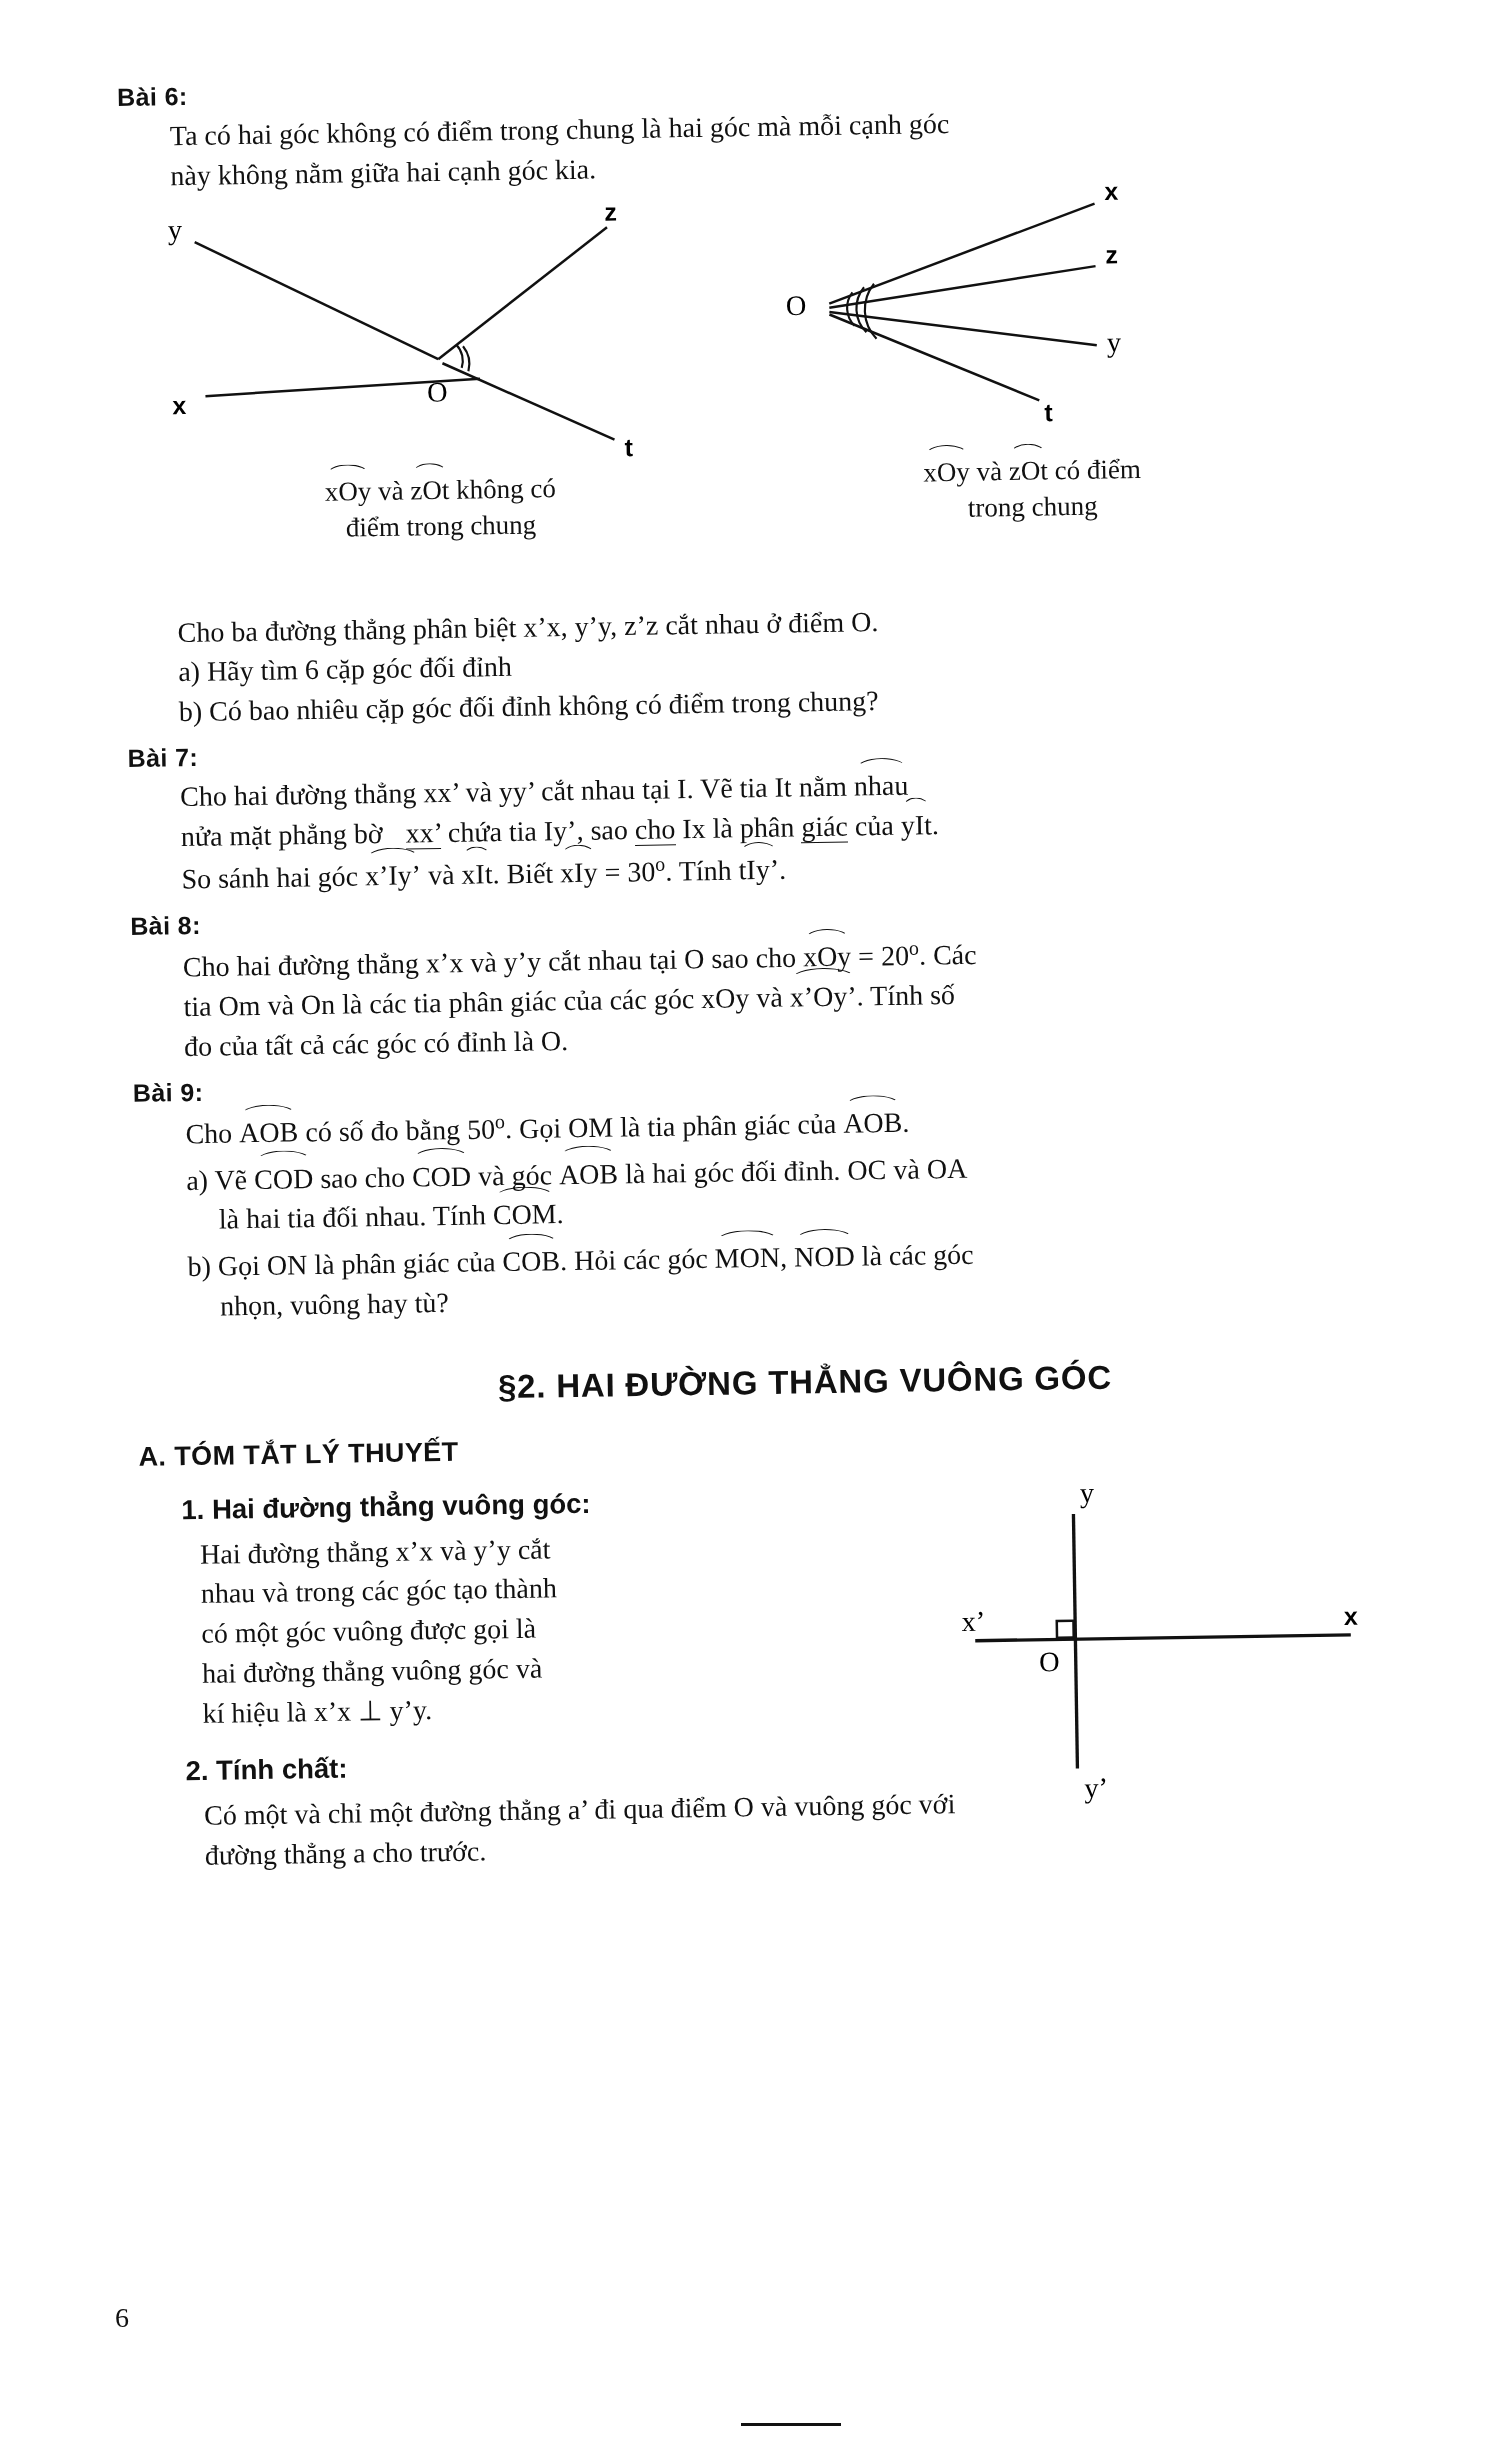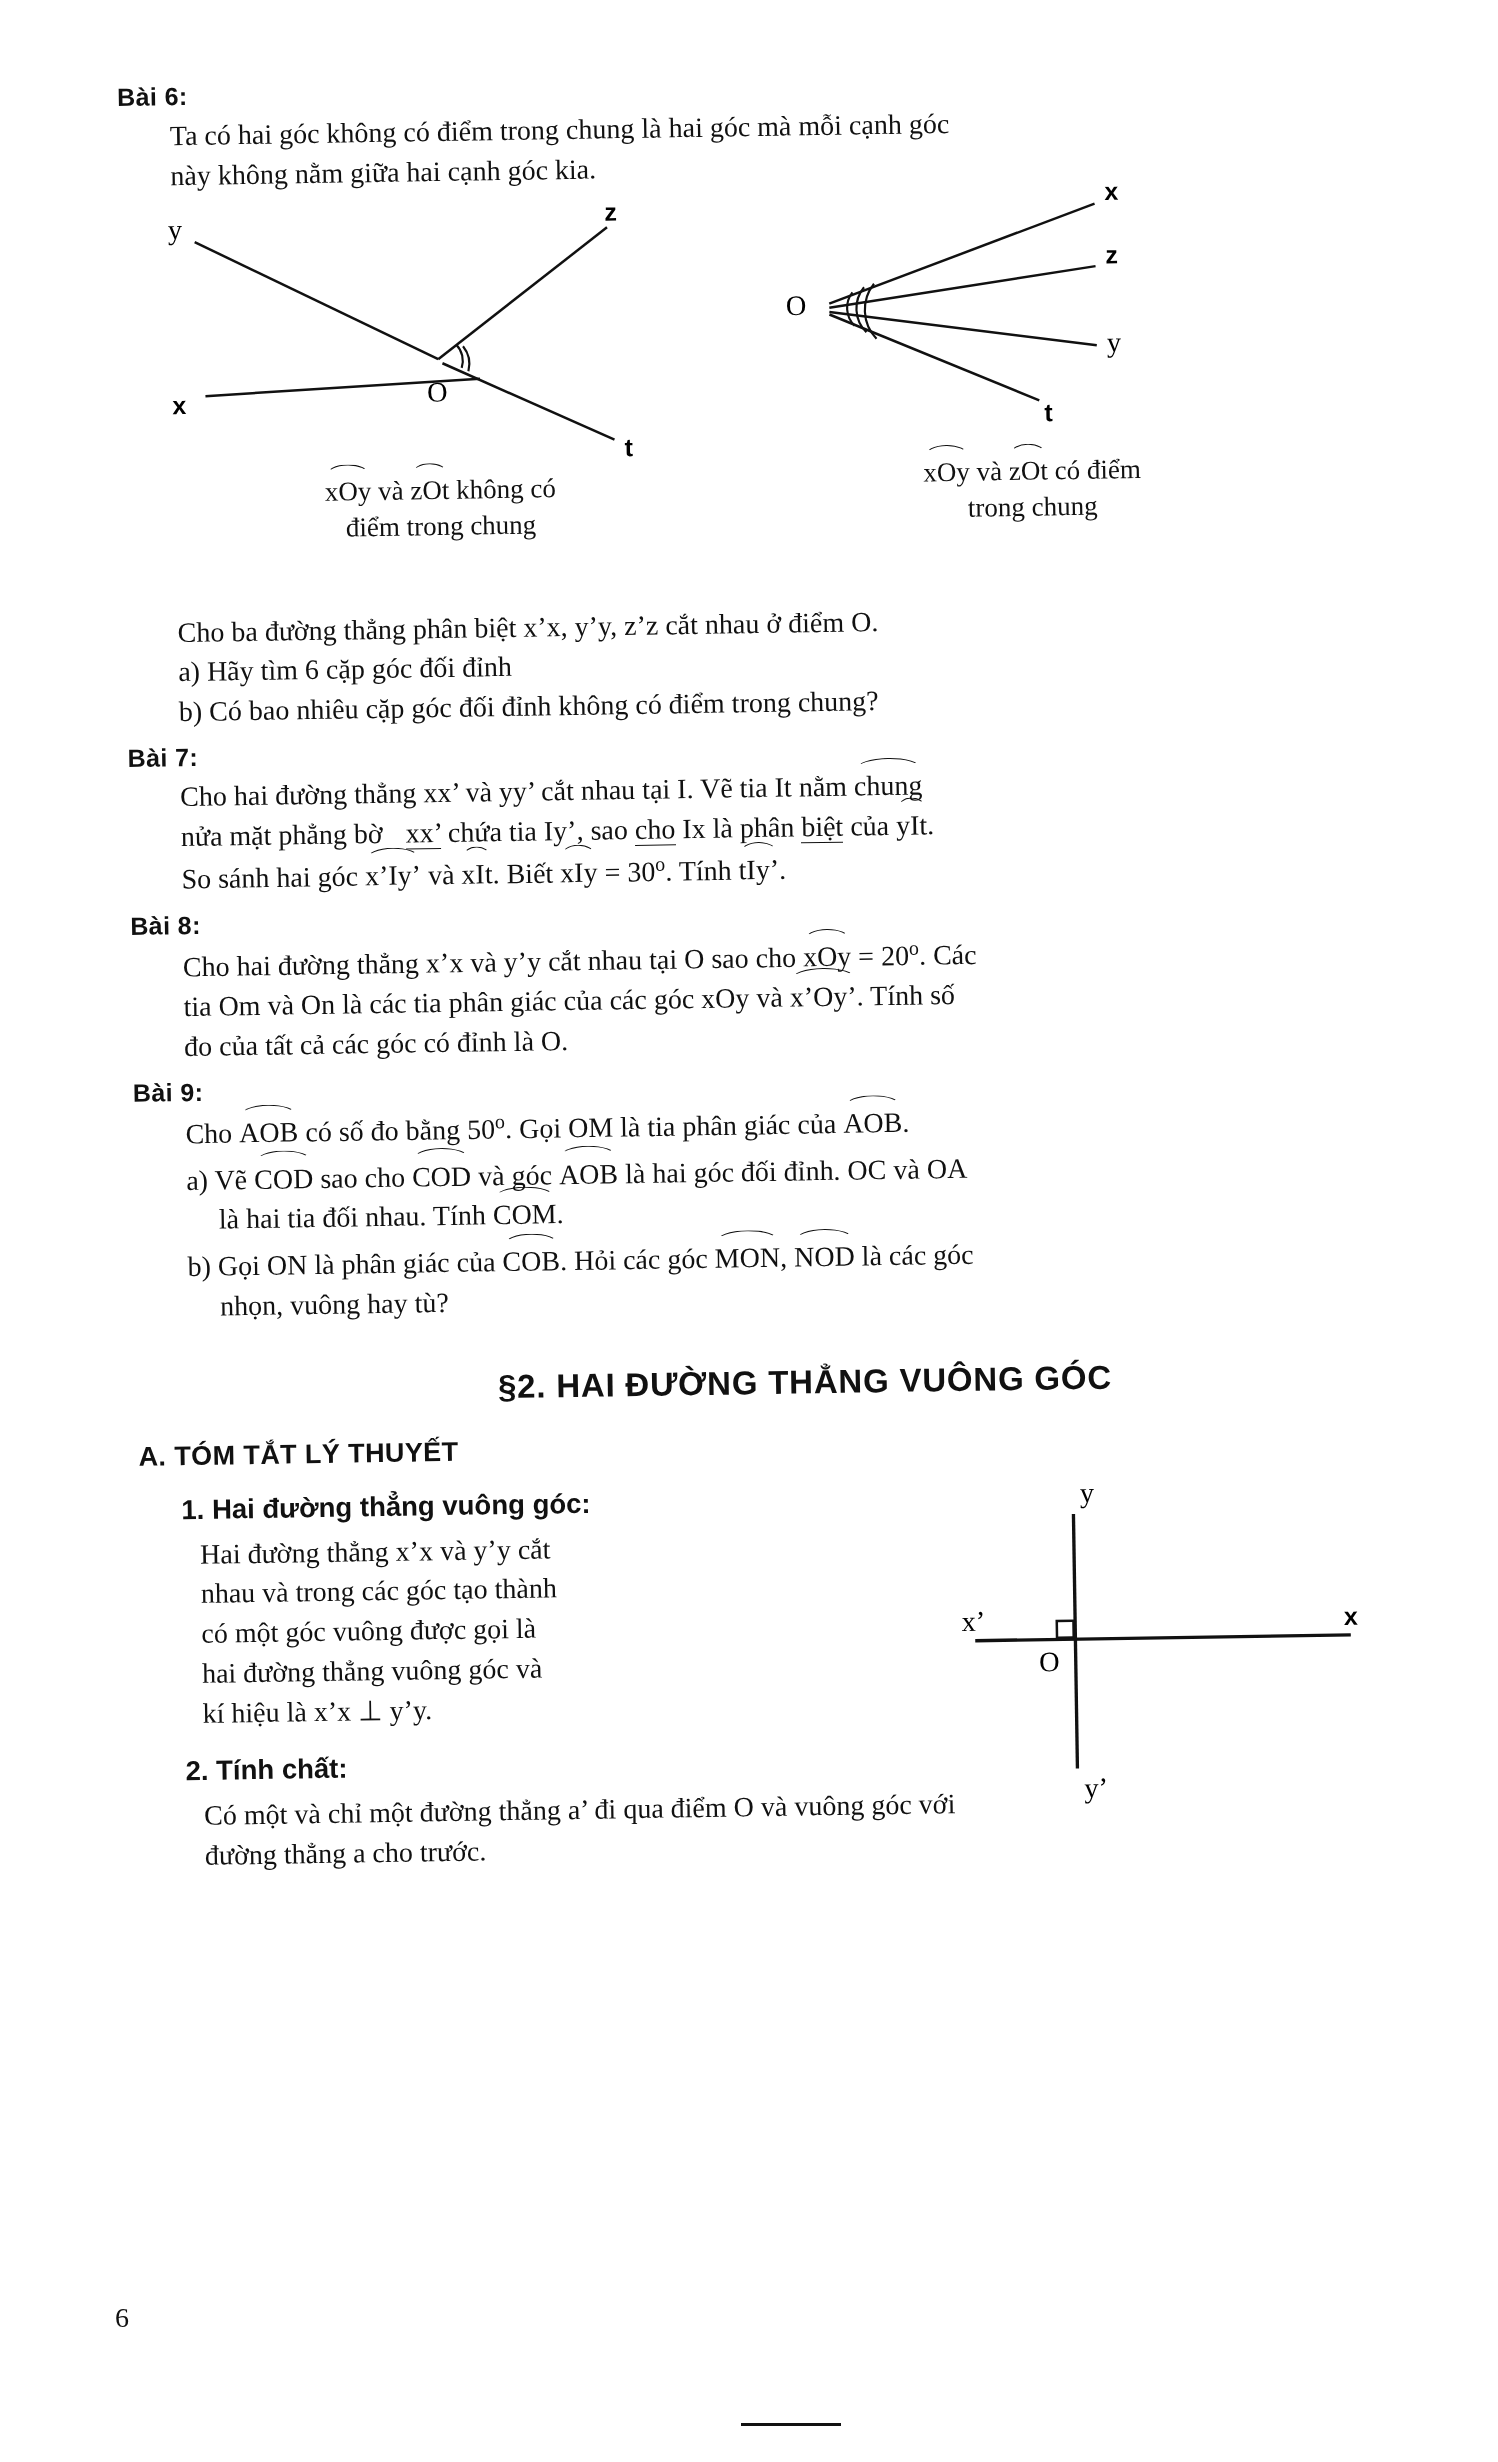--- a/index.html
+++ b/index.html
@@ -184,24 +184,24 @@
         <div>Cho ba đường thẳng phân biệt x’x, y’y, z’z cắt nhau ở điểm O.</div>
         <div>a) Hãy tìm 6 cặp góc đối đỉnh</div>
         <div>b) Có bao nhiêu cặp góc đối đỉnh không có điểm trong chung?</div>
       </div>
     </div>
 
     <div style="margin-top:11.7px;">
       <div class="bai-label">Bài 7:</div>
       <div class="para indent" style="margin-top:5px;">
         <div>
-          <span>Cho hai đường thẳng xx’ và yy’ cắt nhau tại I. Vẽ tia It nằm </span><span class="ovl"><span class="arc"></span><span>chung</span></span>
-        </div>
-        <div>
-          <span>nửa mặt phẳng bờ </span><span style="border-bottom:1.7px solid #111;margin-left:16px;">xx’</span><span> chứa tia Iy’, sao </span><span style="border-bottom:1.7px solid #111;">cho</span><span> Ix là phân </span><span style="border-bottom:1.7px solid #111;">biệt</span><span> của </span><span class="ovl"><span class="arc"></span><span>yIt</span></span><span>.</span>
+          <span>Cho hai đường thẳng xx’ và yy’ cắt nhau tại I. Vẽ tia It nằm </span><span class="ovl"><span class="arc"></span><span>nhau</span></span>
+        </div>
+        <div>
+          <span>nửa mặt phẳng bờ </span><span style="border-bottom:1.7px solid #111;margin-left:16px;">xx’</span><span> chứa tia Iy’, sao </span><span style="border-bottom:1.7px solid #111;">cho</span><span> Ix là phân </span><span style="border-bottom:1.7px solid #111;">giác</span><span> của </span><span class="ovl"><span class="arc"></span><span>yIt</span></span><span>.</span>
         </div>
         <div>
           <span>So sánh hai góc </span><span class="ovl"><span class="arc"></span><span>x’Iy’</span></span><span> và </span><span class="ovl"><span class="arc"></span><span>xIt</span></span><span>. Biết </span><span class="ovl"><span class="arc"></span><span>xIy</span></span><span> = 30</span><span class="deg">o</span><span>. Tính </span><span class="ovl"><span class="arc"></span><span>tIy’</span></span><span>.</span>
         </div>
       </div>
     </div>
 
     <div style="margin-top:11.7px;">
       <div class="bai-label">Bài 8:</div>
       <div class="para indent" style="margin-top:5px;">

